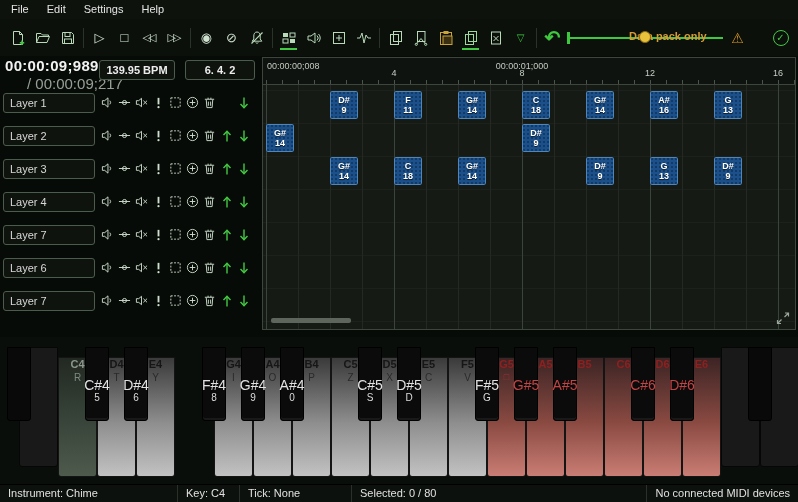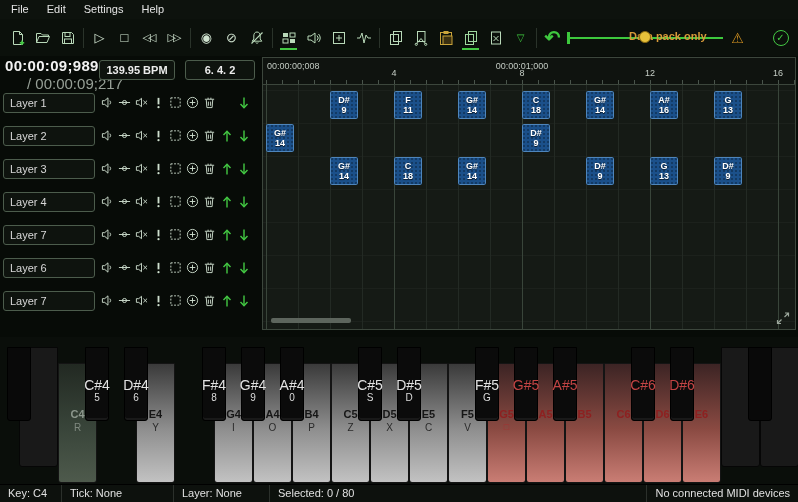--- a/index.html
+++ b/index.html
@@ -67,23 +67,23 @@
   .layer-row{height:33px;display:flex;align-items:center;padding-left:3px}
   .layer-name{width:92px;height:20px;border:1px solid #4c5c4c;border-radius:3px;background:#0e130e;color:#d8d8d8;font-size:11px;line-height:18px;padding-left:6px;margin-right:4px}
   .licon{width:17px;height:17px;display:flex;align-items:center;justify-content:center;color:#cfe0cf}
   .licon svg{width:13px;height:13px}
   .licon.arrow{color:#43c943}
   .licon.arrow svg{width:14px;height:14px}
 
   
   .piano-sec{position:absolute;left:0;top:337px;width:798px;height:147px;background:#0a0e0a;overflow:hidden}
   .piano{position:absolute;left:0;top:10px;width:798px;height:124px}
-  .wkey{position:absolute;top:16px;width:39px;height:120px;border:1px solid #141414;border-radius:0 0 3px 3px;z-index:1;
+  .wkey{position:absolute;top:10px;width:39px;height:120px;border:1px solid #141414;border-radius:0 0 3px 3px;z-index:1;
     background:linear-gradient(180deg,#3a3a3a 0%,#8e8e8e 55%,#c2c2c2 100%);
-    display:flex;flex-direction:column;justify-content:center;align-items:center;padding-bottom:5px}
+    display:flex;flex-direction:column;justify-content:flex-start;align-items:center;padding-bottom:5px}
   .knote{font-size:11px;color:#161616;font-weight:bold;line-height:13px}
   .kbind{font-size:10px;color:#2a2a2a;line-height:13px;height:13px}
   .wkey.current{background:linear-gradient(180deg,#222922 0%,#39453a 55%,#4e5a4c 100%)}
   .wkey.current .knote{color:#8d978d}
   .wkey.current .kbind{color:#7f897f}
   .wkey.red{background:linear-gradient(180deg,#3c2424 0%,#8a4a42 55%,#c97d74 100%)}
   .wkey.red .knote{color:#8e2020}
   .wkey.red .kbind{color:#a53030;font-size:9px}
   .bkey{position:absolute;top:0;width:24px;height:74px;background:#0b0b0b;border:1px solid #000;border-radius:0 0 3px 3px;z-index:2;
     box-shadow:inset 0 -2px 0 rgba(255,255,255,.06);
@@ -757,20 +757,24 @@
     <div class="piano">
       <div class="gkey" style="left:19px"></div>
       <div class="gbkey" style="left:7px"></div>
       <div class="gkey" style="left:721px"></div>
       <div class="gkey" style="left:760px"></div>
       <div class="gbkey" style="left:748px"></div>
     <div class="wkey current" style="left: 58px;">
           <span class="knote">C4</span>
           <span class="kbind">R</span>
         </div>
+        <div class="wkey" style="left: 97px;">
+          <span class="knote">D4</span>
+          <span class="kbind">T</span>
+        </div>
         <div class="wkey" style="left: 136px;">
           <span class="knote">E4</span>
           <span class="kbind">Y</span>
         </div>
         <div class="wkey" style="left: 214px;">
           <span class="knote">G4</span>
           <span class="kbind">I</span>
         </div>
         <div class="wkey" style="left: 253px;">
           <span class="knote">A4</span>
@@ -865,20 +869,20 @@
           <span class="kbind"></span>
         </div>
         <div class="bkey red" style="left: 670px;">
           <span class="knote">D#6</span>
           <span class="kbind"></span>
         </div>
       </div>
   </div>
 
   <div class="statusbar">
+    <span class="seg seg-instrument">Instrument: Chime</span>
     <span class="seg seg-key">Key: C4</span>
     <span class="seg seg-tick">Tick: None</span>
-    <span class="seg seg-layer">Layer: None</span>
     <span class="seg seg-selected">Selected: 0 / 80</span>
     <span class="seg seg-midi">No connected MIDI devices</span>
   </div>
 
 </div>
 
 </body></html>

